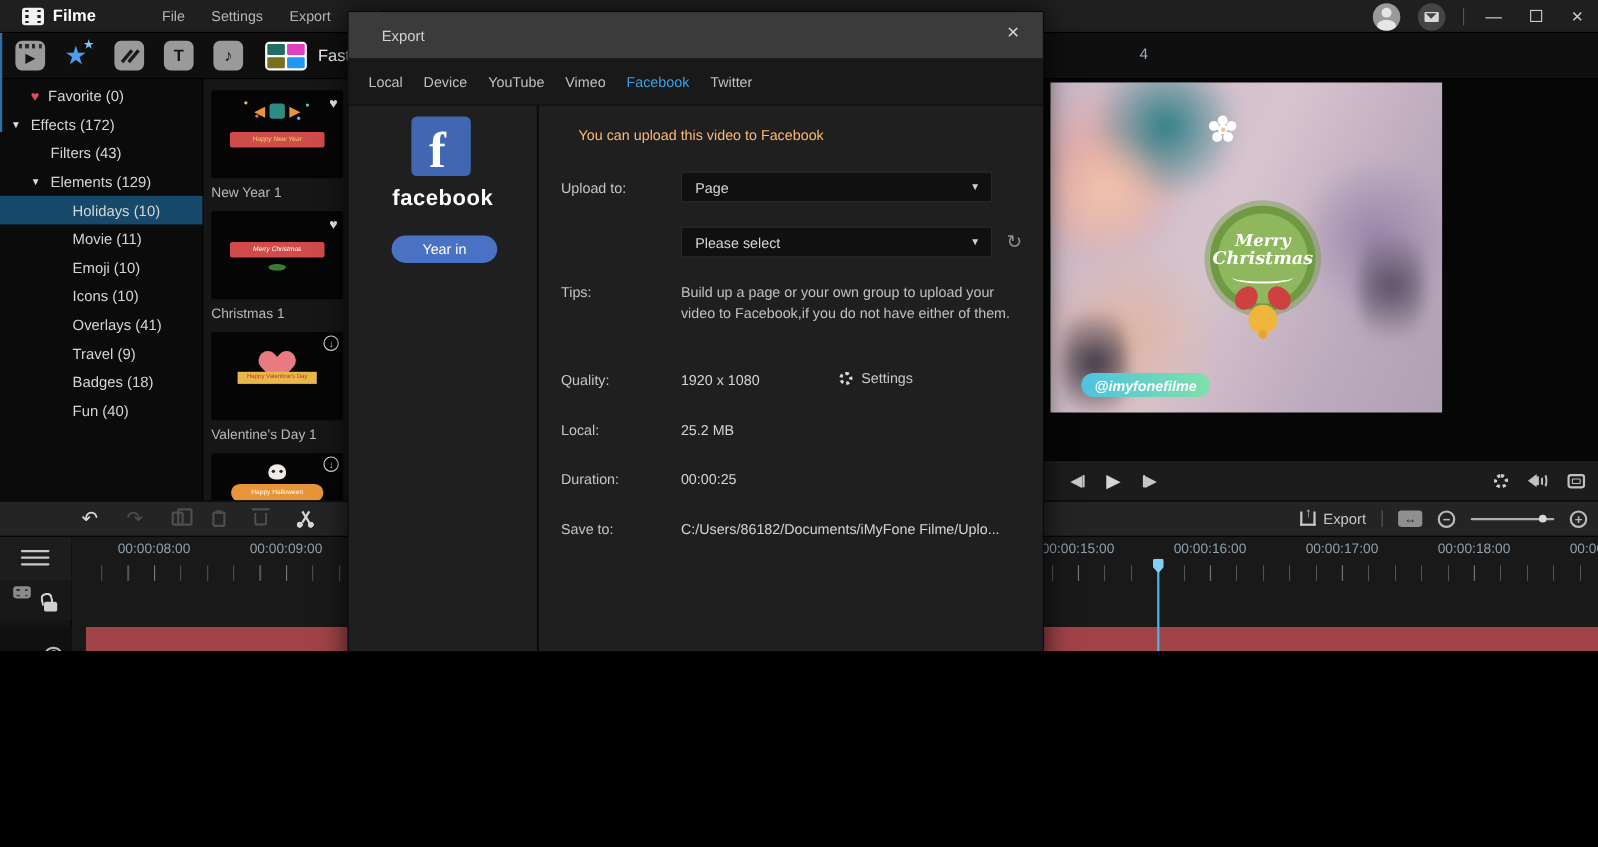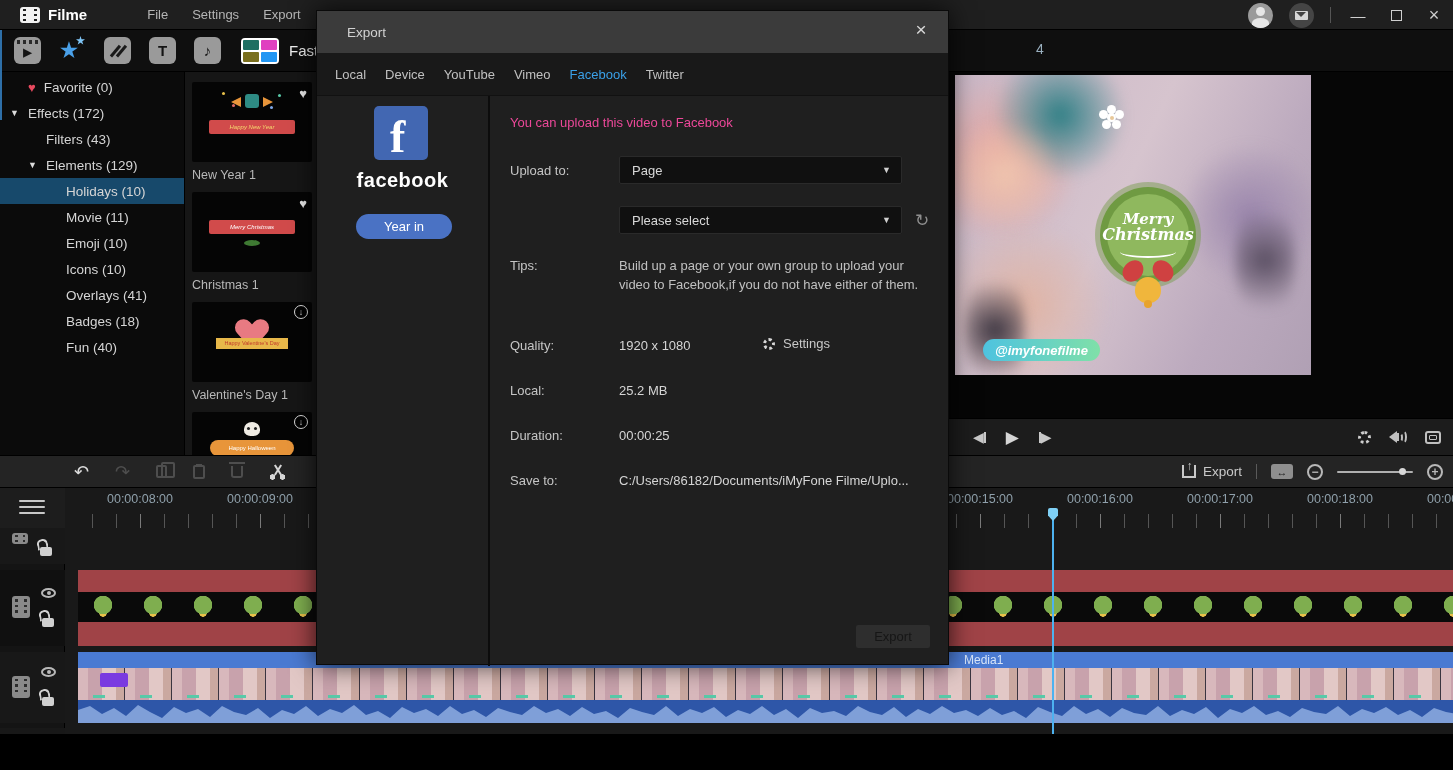--- a/index.html
+++ b/index.html
@@ -1,17 +1,17 @@
 <!DOCTYPE html>
 <html><head>
 <meta charset="utf-8">
 <style>
   * { margin:0; padding:0; box-sizing:border-box; }
   body { background:#000; font-family:"Liberation Sans", sans-serif; }
-  .app { position:relative; width:1453px; height:734px; background:#141414; overflow:hidden; color:#ccc; }
+  .app { position:relative; width:1453px; height:592px; background:#141414; overflow:hidden; color:#ccc; }
 
   
   .titlebar { position:absolute; left:0; top:0; width:100%; height:30px; background:#1f1f1f; display:flex; align-items:center; border-bottom:1px solid #000; z-index:6; }
   .logo { display:flex; align-items:center; gap:8px; margin-left:20px; }
   .logo-icon { width:20px; height:16px; background:#f2f2f2; border-radius:3px; position:relative; }
   .logo-icon::before, .logo-icon::after { content:""; position:absolute; top:2px; bottom:2px; width:3px; background:repeating-linear-gradient(#1f1f1f 0 2px, transparent 2px 5px); }
   .logo-icon::before { left:3px; } .logo-icon::after { right:3px; }
   .app-name { color:#fff; font-weight:bold; font-size:15px; }
   .menus { display:flex; gap:24px; margin-left:60px; }
   .menus span { color:#b5b5b5; font-size:13px; cursor:default; }
@@ -294,20 +294,23 @@
     <div class="side-item pl-2">
         <span>Emoji (10)</span>
       </div>
     <div class="side-item pl-2">
         <span>Icons (10)</span>
       </div>
     <div class="side-item pl-2">
         <span>Overlays (41)</span>
       </div>
     <div class="side-item pl-2">
+        <span>Travel (9)</span>
+      </div>
+    <div class="side-item pl-2">
         <span>Badges (18)</span>
       </div>
     <div class="side-item pl-2">
         <span>Fun (40)</span>
       </div>
   </div>
 
   <div class="thumbpanel">
     <div class="thumb-item">
       <div class="thumb">
@@ -493,21 +496,21 @@
     </div>
 
     <div class="fb-panel"></div>
     <div class="fb-logo">
         <span>f</span>
       </div>
     <div class="fb-brand">facebook</div>
     <div class="signin-btn">Year in</div>
     <div class="fb-divider"></div>
 
-    <span class="f-label" style="left:193px;top:104px;color:#ec4899">You can upload this video to Facebook</span>
+    <span class="f-label" style="left:209px;top:104px;color:#fdba74">You can upload this video to Facebook</span>
 
     <span class="f-label" style="top:152px">Upload to:</span>
     <div class="dd" style="top:145px">
       <span>Page</span>
       <span class="caret">▼</span>
     </div>
     <div class="dd" style="top:195px">
       <span>Please select</span>
       <span class="caret">▼</span>
     </div>

